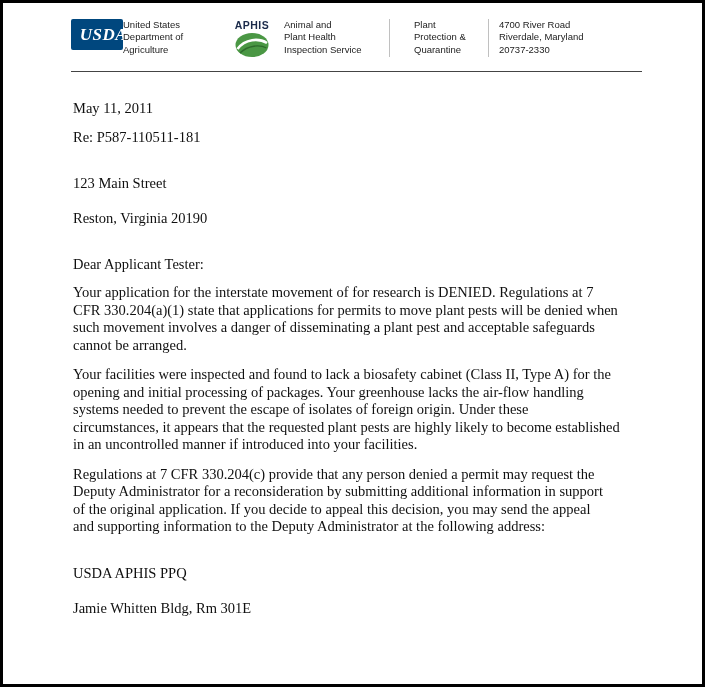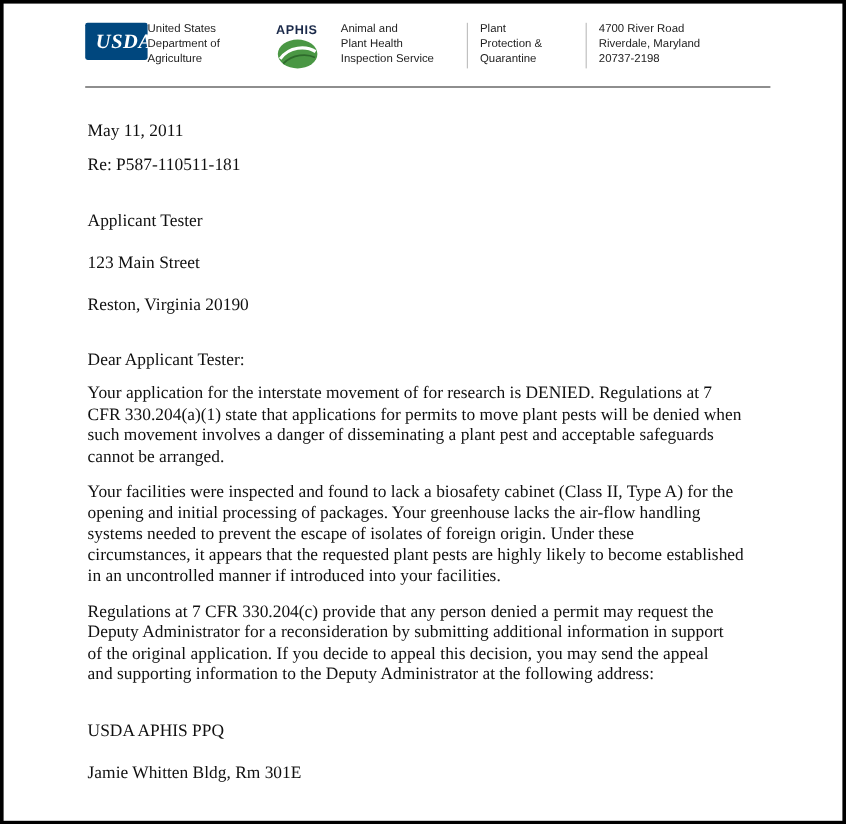--- a/index.html
+++ b/index.html
@@ -40,31 +40,31 @@
     padding-left: 13px;
   }
   .lh-col {
     font-family: "Liberation Sans", sans-serif;
     font-size: 9.5px;
     line-height: 1.3;
     color: #222222;
     white-space: pre-line;
   }
   .col-dept    { margin-left: 0; width: 95px; }
-  .aphis-logo  { margin-left: 12px; width: 44px; text-align: left; flex: 0 0 auto; }
+  .aphis-logo  { margin-left: 12px; width: 44px; text-align: center; flex: 0 0 auto; }
   .aphis-name  {
     font-family: "Liberation Sans", sans-serif;
     font-weight: bold;
     font-size: 10.5px;
     color: #1b2a4a;
     letter-spacing: 0.5px;
     margin-bottom: 1px;
   }
   .col-service { margin-left: 10px;  width: 93px; }
-  .col-program { margin-left: 12px; width: 88px; padding-left: 10px; border-left: 1px solid #c0c0c0; min-height: 38px; }
+  .col-program { margin-left: 12px; width: 88px; padding-left: 24px; border-left: 1px solid #c0c0c0; min-height: 38px; }
   .col-address { margin-left: 11px; width: 130px; padding-left: 10px; border-left: 1px solid #c0c0c0; min-height: 38px; }
 
   .rule {
     border: none;
     border-top: 1px solid #444444;
     margin: 9px 48px 0 56px;
   }
 
   
   .letter-body {
@@ -100,33 +100,32 @@
     </div>
     <div class="lh-col col-service">Animal and
 Plant Health
 Inspection Service</div>
 
     <div class="lh-col col-program">Plant
 Protection &amp;
 Quarantine</div>
     <div class="lh-col col-address">4700 River Road
 Riverdale, Maryland
-20737-2198</div>
+20737-2330</div>
   </header>
 
   <hr class="rule">
 
   <main class="letter-body">
 
     <div class="block">May 11, 2011</div>
 
     <div class="block">Re: P587-110511-181</div>
 
     <div class="block">
-      <div class="line">Applicant Tester</div>
       <div class="line">123 Main Street</div>
       <div class="line">Reston, Virginia 20190</div>
     </div>
 
     <div class="block">Dear Applicant Tester:</div>
 
     <p class="para">Your application for the interstate movement of for research is DENIED.   Regulations at 7
 CFR 330.204(a)(1) state that applications for permits to move plant pests will be denied when
 such movement involves a danger of disseminating a plant pest and acceptable safeguards
 cannot be arranged.</p>

